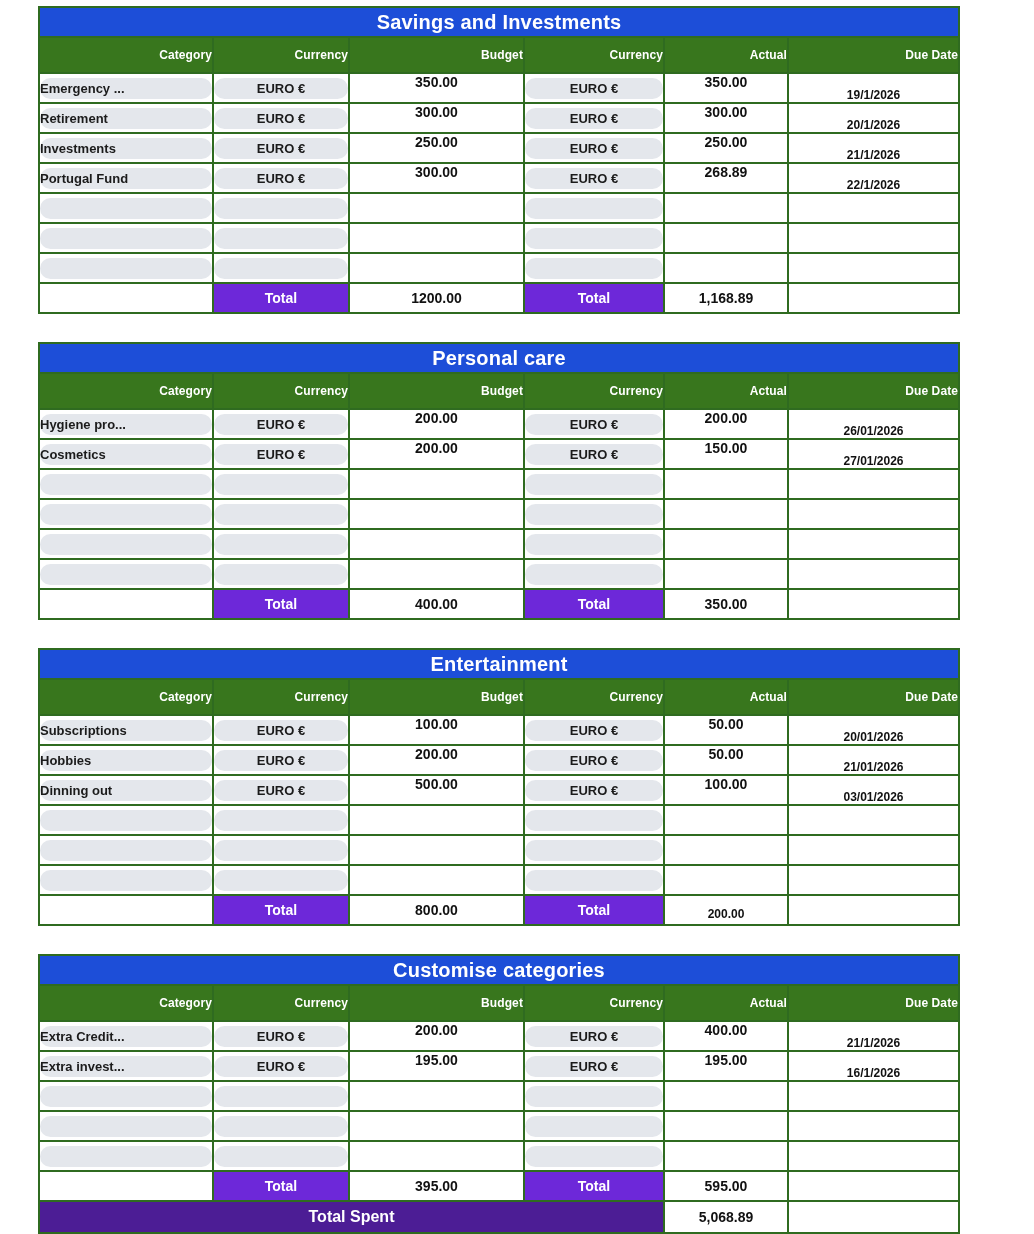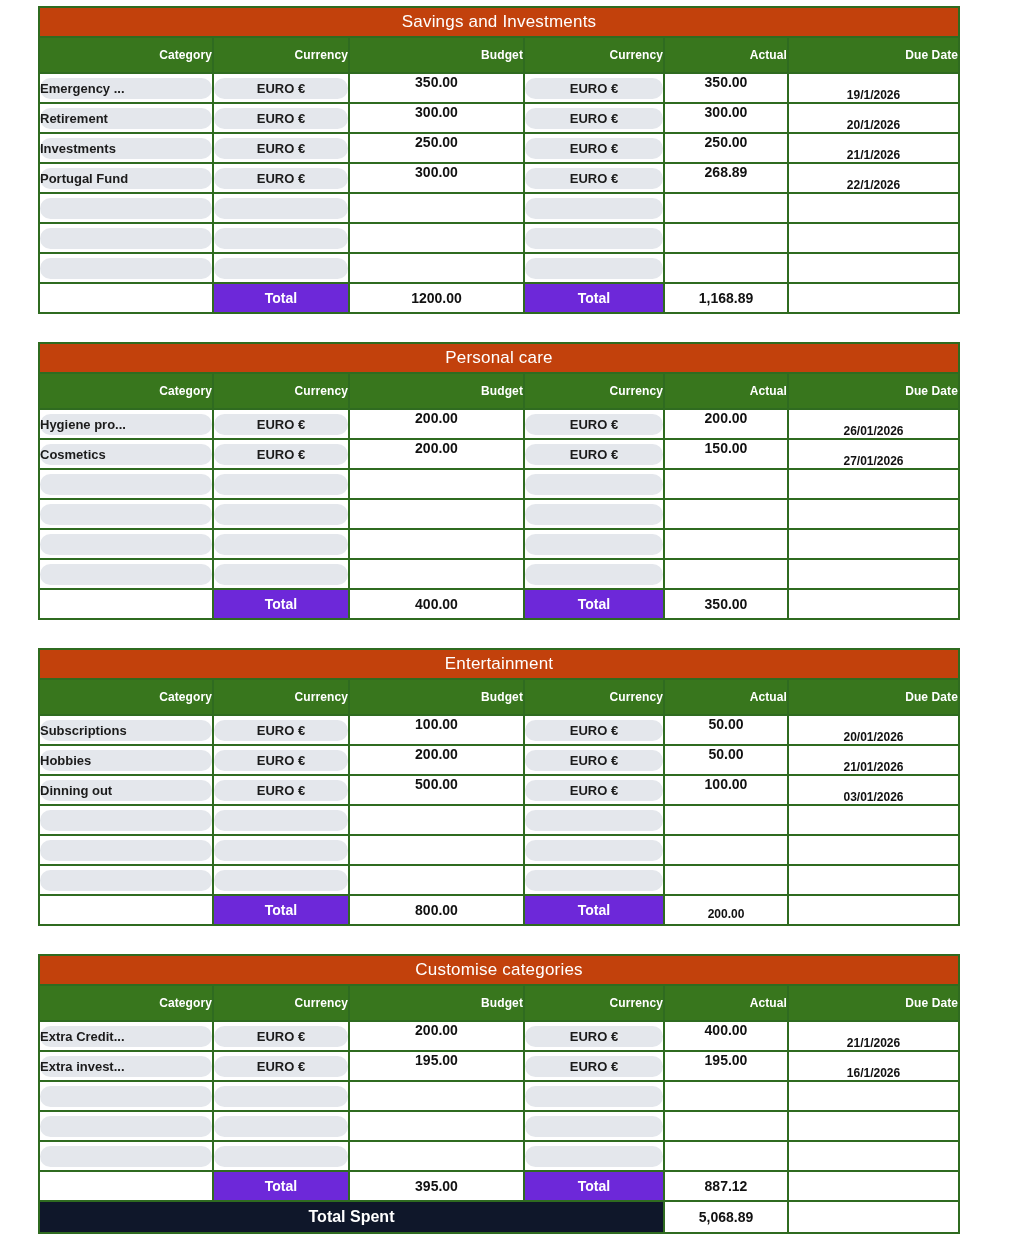--- a/index.html
+++ b/index.html
@@ -28,24 +28,24 @@
   table.budget.last { margin-bottom: 0; }
 
   table.budget td, table.budget th {
     border: 2px solid #2f6b20;
     padding: 0;
     box-sizing: border-box;
   }
 
   
   .title-cell {
-    background: #c2410c;
+    background: #1d4ed8;
     color: #ffffff;
-    font-weight: normal;
-    font-size: 17px;
+    font-weight: bold;
+    font-size: 20px;
     text-align: center;
     height: 30px;
     letter-spacing: .2px;
   }
 
   
   .head-cell {
     background: #38761d;
     color: #ffffff;
     font-weight: bold;
@@ -112,21 +112,21 @@
   .total-val {
     text-align: center;
     font-weight: bold;
     font-size: 14px;
     color: #111111;
     vertical-align: middle;
   }
   .total-val.small { font-size: 12px; vertical-align: bottom; padding-bottom: 3px; }
 
   .grand-label {
-    background: #0f172a;
+    background: #4c1d95;
     color: #ffffff;
     font-weight: bold;
     font-size: 16px;
     text-align: center;
     vertical-align: middle;
   }
   .grand-val {
     text-align: center;
     font-weight: bold;
     font-size: 14px;
@@ -589,21 +589,21 @@
             <span class="pill cur blank">.</span>
           </td>
           <td class="blank-cell"></td>
           <td class="blank-cell"></td>
         </tr>
         <tr class="total-row">
           <td class="blank-cell"></td>
           <td class="total-label">Total</td>
           <td class="total-val">395.00</td>
           <td class="total-label">Total</td>
-          <td class="total-val">887.12</td>
+          <td class="total-val">595.00</td>
           <td class="blank-cell"></td>
         </tr>
         <tr class="grand-row">
           <td class="grand-label" colspan="4">Total Spent</td>
           <td class="grand-val">5,068.89</td>
           <td class="blank-cell"></td>
         </tr>
       </tbody>
     </table>
   </div>

